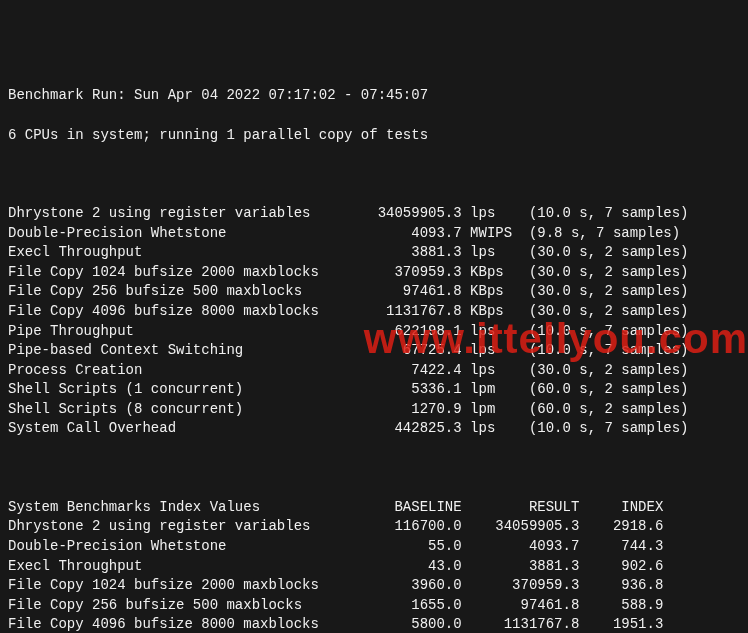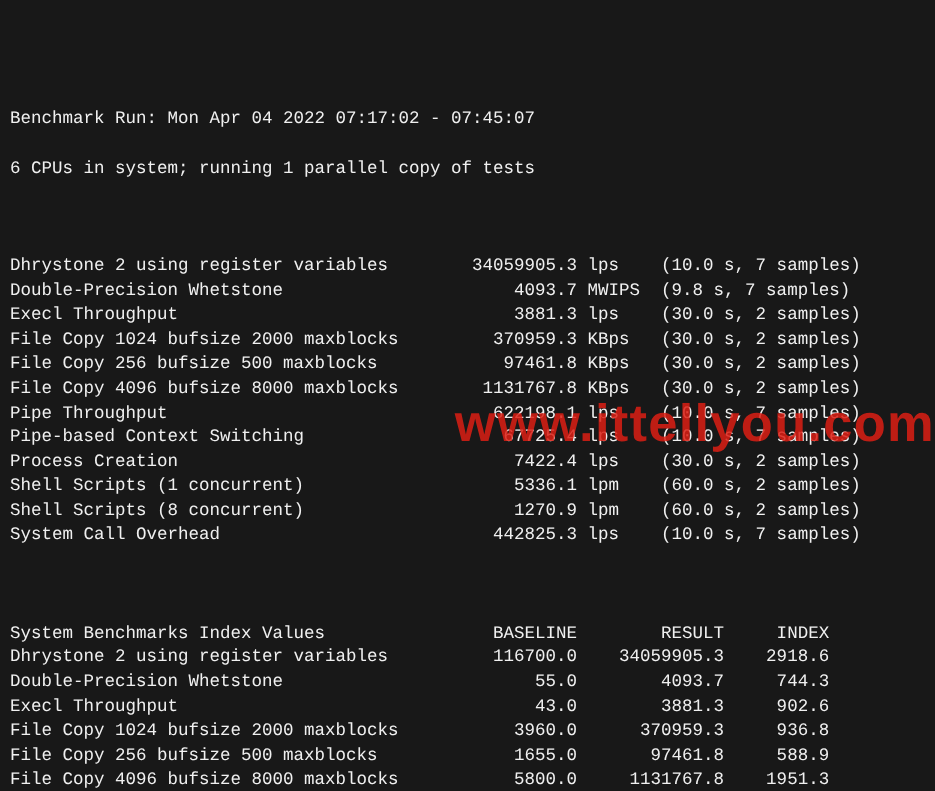--- a/index.html
+++ b/index.html
@@ -30,21 +30,21 @@
     pointer-events: none;
     letter-spacing: 1px;
     z-index: 10;
   }
 </style>
 </head>
 <body>
 
 
 
-<span class="line">Benchmark Run: Mon Apr 04 2022 07:17:02 - 07:45:07</span>
+<span class="line">Benchmark Run: Sun Apr 04 2022 07:17:02 - 07:45:07</span>
 <span class="line">6 CPUs in system; running 1 parallel copy of tests</span>
 <span class="line"> </span>
 <div id="perf-block"><span class="line">Dhrystone 2 using register variables        34059905.3 lps    (10.0 s, 7 samples)</span><span class="line">Double-Precision Whetstone                      4093.7 MWIPS  (9.8 s, 7 samples)</span><span class="line">Execl Throughput                                3881.3 lps    (30.0 s, 2 samples)</span><span class="line">File Copy 1024 bufsize 2000 maxblocks         370959.3 KBps   (30.0 s, 2 samples)</span><span class="line">File Copy 256 bufsize 500 maxblocks            97461.8 KBps   (30.0 s, 2 samples)</span><span class="line">File Copy 4096 bufsize 8000 maxblocks        1131767.8 KBps   (30.0 s, 2 samples)</span><span class="line">Pipe Throughput                               622198.1 lps    (10.0 s, 7 samples)</span><span class="line">Pipe-based Context Switching                   67725.4 lps    (10.0 s, 7 samples)</span><span class="line">Process Creation                                7422.4 lps    (30.0 s, 2 samples)</span><span class="line">Shell Scripts (1 concurrent)                    5336.1 lpm    (60.0 s, 2 samples)</span><span class="line">Shell Scripts (8 concurrent)                    1270.9 lpm    (60.0 s, 2 samples)</span><span class="line">System Call Overhead                          442825.3 lps    (10.0 s, 7 samples)</span></div>
 <span class="line"> </span>
 <div id="index-block"><span class="line">System Benchmarks Index Values                BASELINE        RESULT     INDEX</span><span class="line">Dhrystone 2 using register variables          116700.0    34059905.3    2918.6</span><span class="line">Double-Precision Whetstone                        55.0        4093.7     744.3</span><span class="line">Execl Throughput                                  43.0        3881.3     902.6</span><span class="line">File Copy 1024 bufsize 2000 maxblocks           3960.0      370959.3     936.8</span><span class="line">File Copy 256 bufsize 500 maxblocks             1655.0       97461.8     588.9</span><span class="line">File Copy 4096 bufsize 8000 maxblocks           5800.0     1131767.8    1951.3</span></div>
 
 
 
 
 

